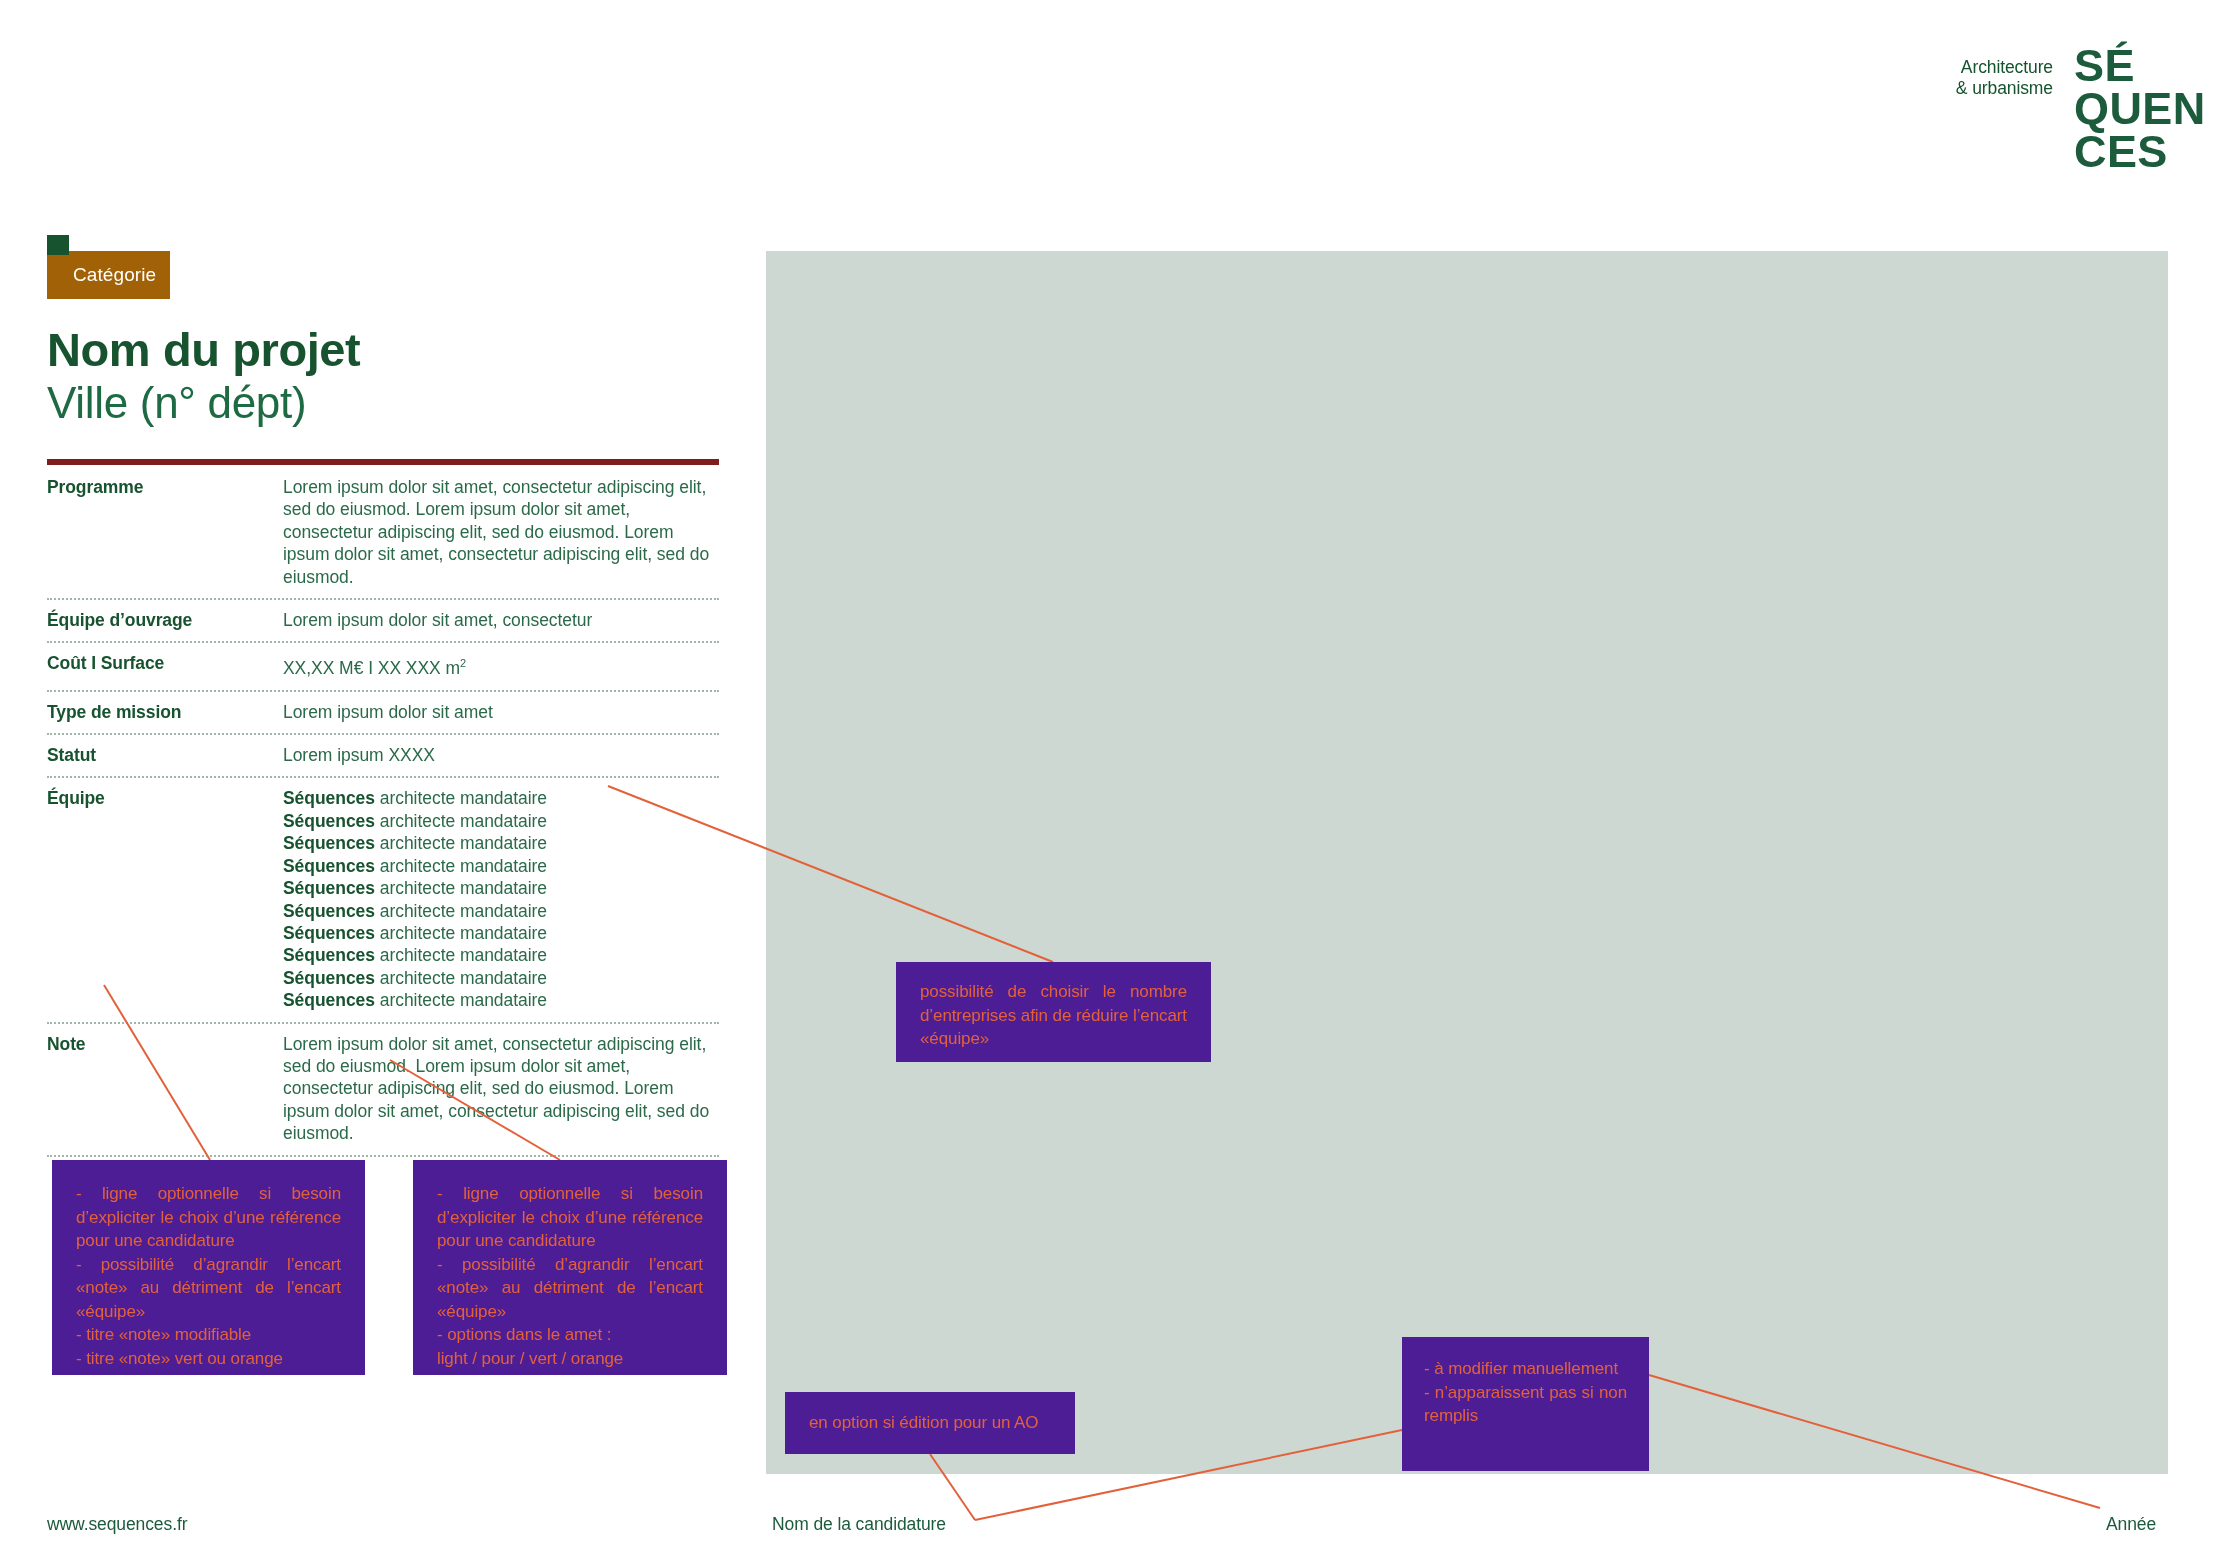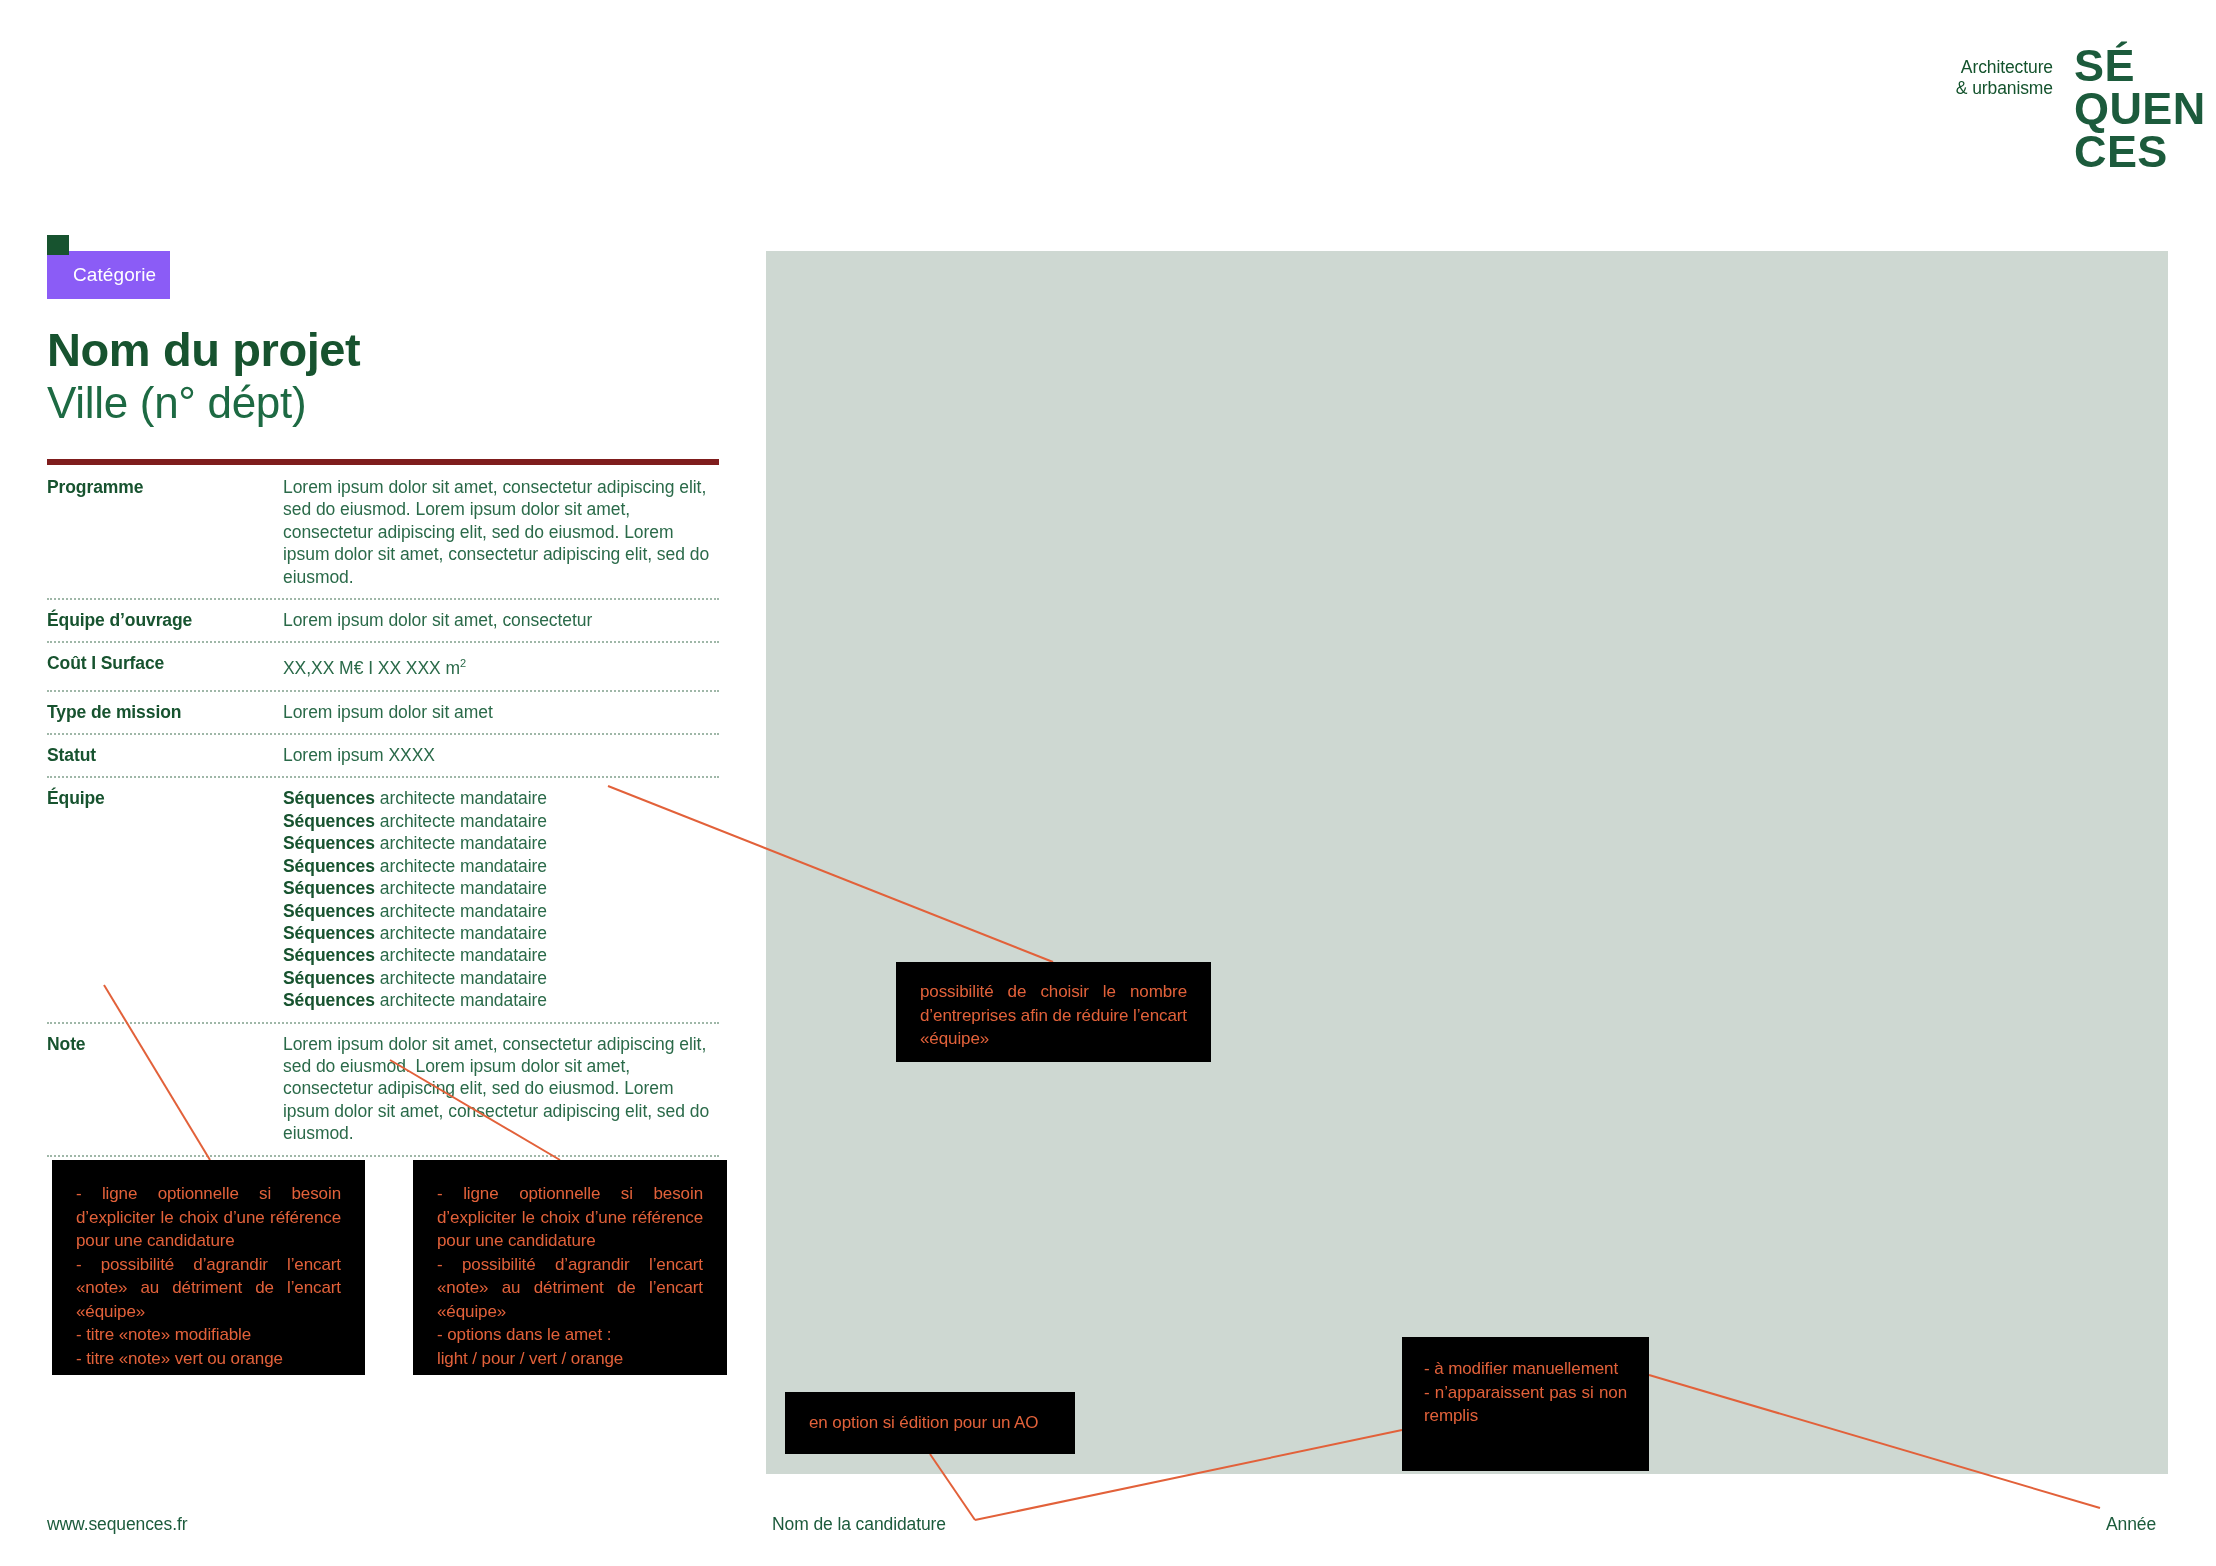--- a/index.html
+++ b/index.html
@@ -65,21 +65,21 @@
   }
   #category-chip .notch {
     position: absolute;
     left: 0;
     top: -16px;
     width: 22px;
     height: 20px;
     background: #17532f;
   }
   #category-chip .chip-body {
-    background: #8b5cf6;
+    background: #a16207;
     color: #ffffff;
     font-size: 19px;
     line-height: 48px;
     padding: 0 14px 0 26px;
     display: block;
     height: 48px;
     box-sizing: border-box;
     letter-spacing: 0.1px;
   }
 
@@ -138,21 +138,21 @@
     left: 766px;
     top: 251px;
     width: 1402px;
     height: 1223px;
     background: #ced8d2;
   }
 
   
   .note-box {
     position: absolute;
-    background: #000000;
+    background: #4c1d95;
     color: #e2613a;
     font-size: 17px;
     line-height: 23.5px;
     letter-spacing: -0.1px;
     text-align: justify;
     box-sizing: border-box;
   }
   .note-box .nl { display: block; }
   .note-box .nl.nojust { text-align: left; }
 

